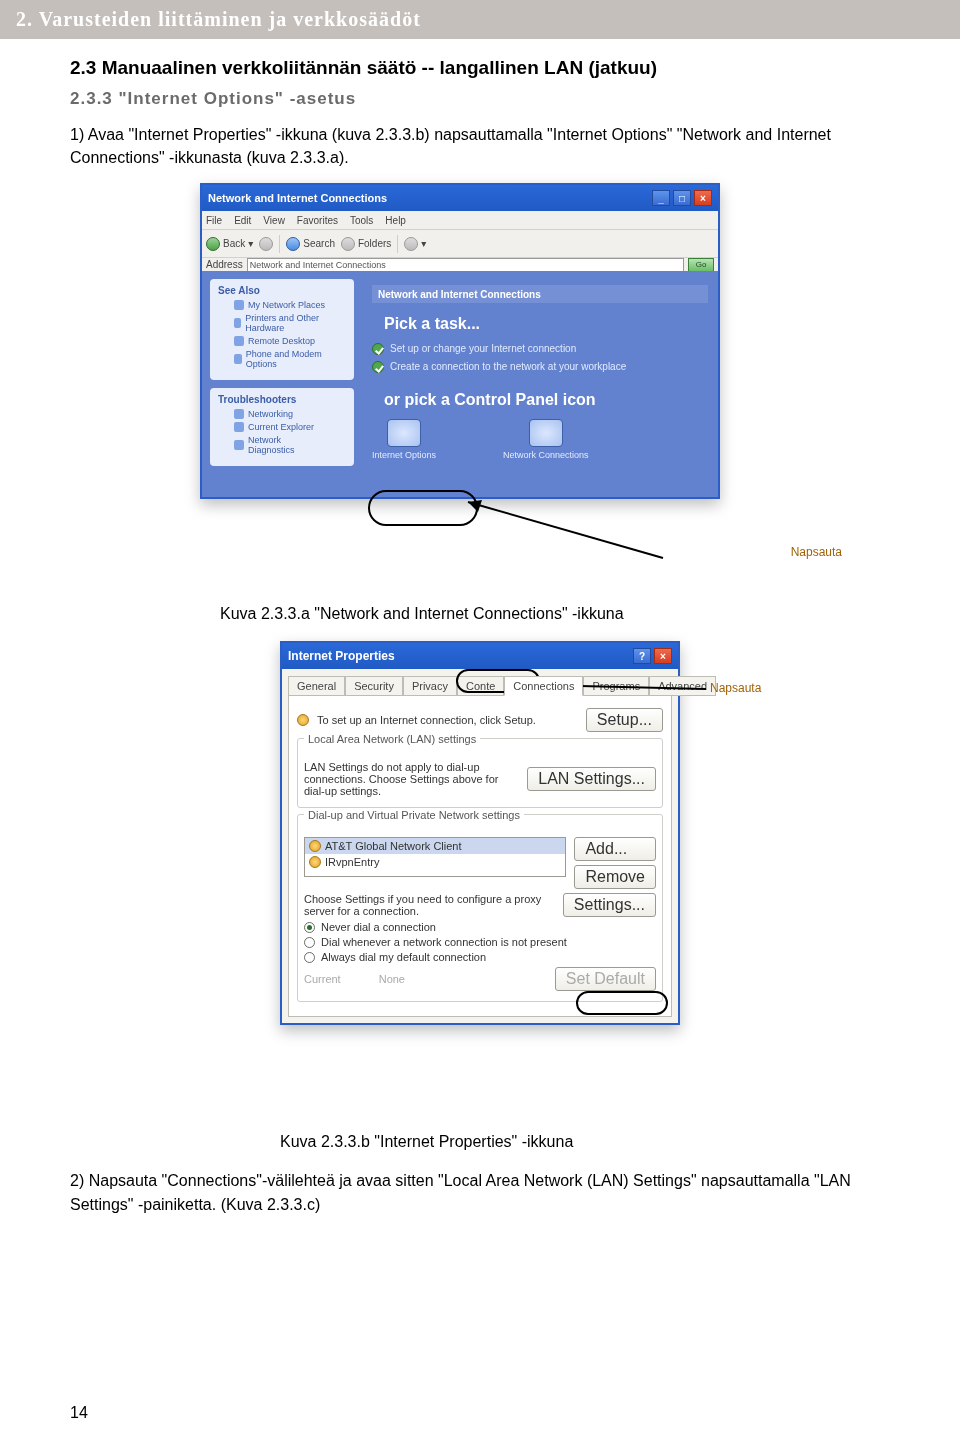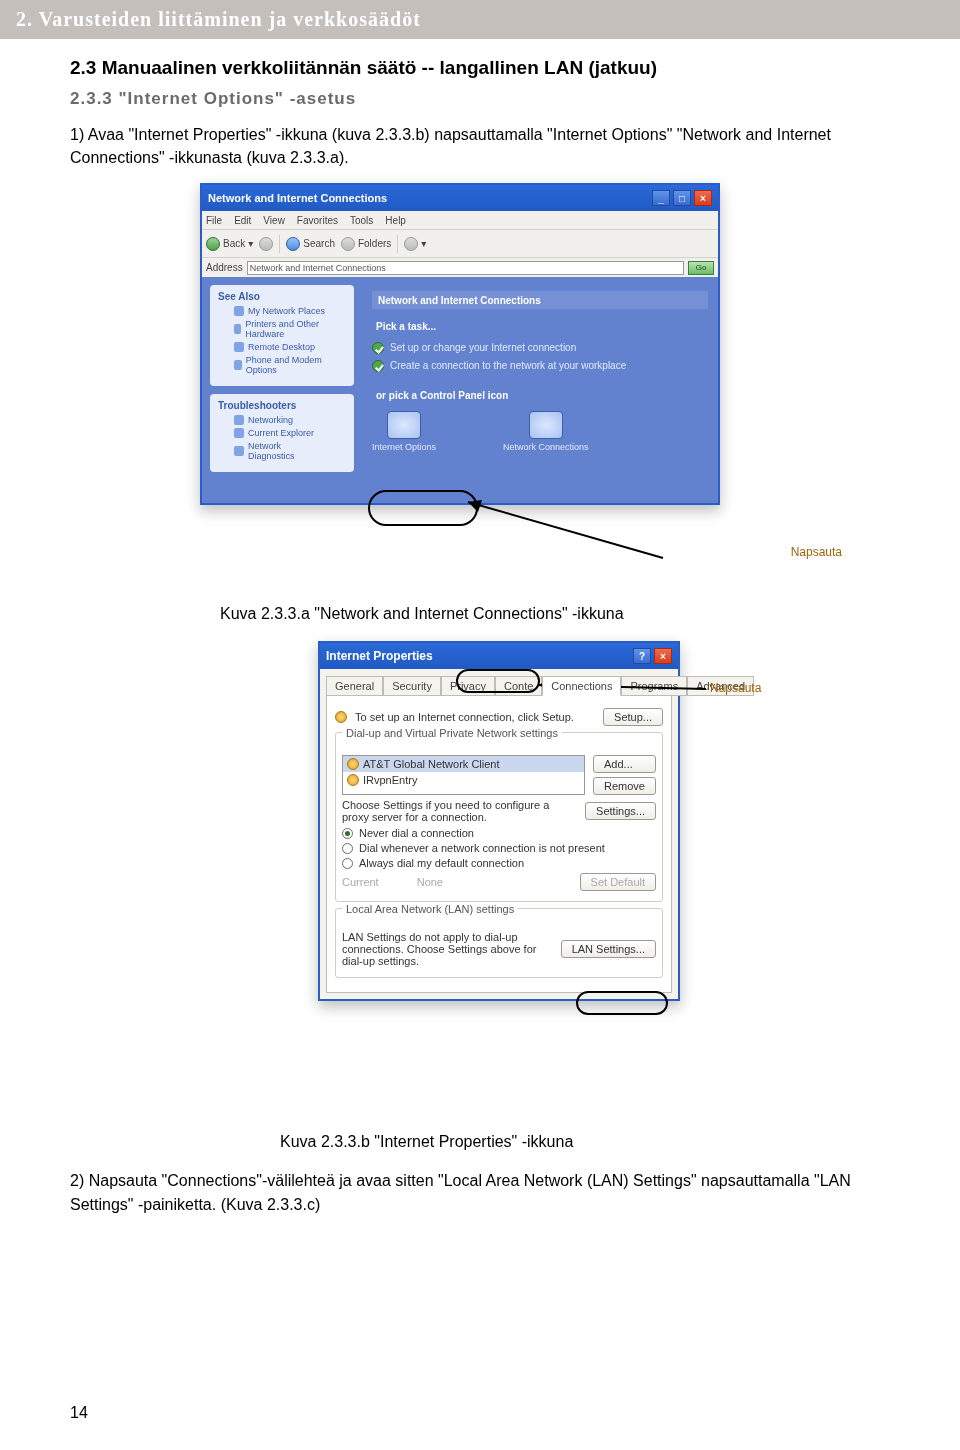--- a/index.html
+++ b/index.html
@@ -16,58 +16,58 @@
   .tbtn { width: 18px; height: 16px; background: linear-gradient(#5d94ec,#3b6bd0); border: 1px solid #234a9b; margin-left: 3px; display: flex; align-items: center; justify-content: center; font-size: 10px; color:#fff;}
   .tbtn.close { background: linear-gradient(#f06a4d,#d73e1f); border-color:#a42b12;}
   .menubar { height: 18px; background: #f1f0ed; display:flex; align-items:center; font-size:10px; color:#444; padding:0 4px;}
   .menubar span{ margin-right:12px; }
   .toolbar { height: 28px; background: #f1f0ed; border-top:1px solid #d2d2cc; display:flex; align-items:center; font-size:10px; color:#444; padding:0 4px; gap:6px;}
   .tb-sep{ width:1px; height:18px; background:#cfcfc9;}
   .tb-item{ display:flex; align-items:center; gap:3px; }
   .dot-ico{ width:14px;height:14px;border-radius:50%;background:linear-gradient(#9dd39a,#4ba146);border:1px solid #2f6e2b;}
   .dot-ico.blue{background:linear-gradient(#9cc5f7,#4a8be0);border-color:#2a5ba6;}
   .dot-ico.gray{background:linear-gradient(#ddd,#bbb);border-color:#999;}
-  .addrbar{height:20px;background:#f1f0ed;border-top:1px solid #d2d2cc;display:flex;align-items:center;font-size:10px;color:#444;padding:0 4px;gap:4px;}
+  .addrbar{height:14px;background:#f1f0ed;border-top:1px solid #d2d2cc;display:flex;align-items:center;font-size:10px;color:#444;padding:0 4px;gap:4px;}
   .addrfield{flex:1;height:14px;background:#fff;border:1px solid #9a9a9a;font-size:9px;padding:0 2px;color:#555;display:flex;align-items:center;}
   .go{width:26px;height:14px;background:linear-gradient(#b7e3b5,#6bbd67);border:1px solid #3a8037;font-size:8px;color:#1b4a18;display:flex;align-items:center;justify-content:center;}
   .xp-body{ background:#6281ce; height:226px; position:relative; display:flex;}
   .xp-side{ width:160px; padding:8px; display:flex; flex-direction:column; gap:8px;}
   .sidepanel{ background:#e7edfa; border-radius:4px; padding:6px 8px 8px; }
   .sidepanel h4{ font-size:10px; font-weight:bold; color:#3a5da7; margin-bottom:4px;}
   .sidepanel .si{ font-size:9px; color:#3a5da7; margin:3px 16px; display:flex; align-items:center; gap:4px;}
   .si-ico{ width:10px;height:10px;background:#7fa3e4;border-radius:2px;}
   .xp-main{ flex:1; padding:14px 10px 10px 10px; color:#fff; font-size:10px;}
   .xp-hdr{ height:18px; background:rgba(255,255,255,0.12); display:flex; align-items:center; padding:0 6px; font-size:10px; font-weight:bold; color:#fff; margin-bottom:12px;}
-  .pick{ font-size:10px; font-weight:bold; color:#fff; margin:6px 0 10px 4px;}
+  .pick{ font-size:16px; font-weight:bold; color:#fff; margin:6px 0 10px 12px;}
   .task{ font-size:10px; color:#e2eaff; margin:6px 0; display:flex; align-items:flex-start; gap:6px;}
   .task .bullet{ width:12px;height:12px;background:#4fa84c;border-radius:50%;border:1px solid #2f6e2b;display:inline-block;position:relative;}
   .task .bullet::after{content:"";position:absolute;left:4px;top:2px;width:3px;height:6px;border:solid #fff;border-width:0 2px 2px 0;transform:rotate(40deg);}
   .cp-row{ display:flex; gap:67px; margin-top:6px;}
   .cp-item{ display:flex; flex-direction:column; align-items:center; gap:3px; font-size:9px; color:#e2eaff; text-align:center;}
   .cp-ico{ width:34px;height:28px;background:radial-gradient(#dbe7ff,#a9c2f0);border:1px solid #3d5fa8;border-radius:4px;}
   .ring{ position:absolute; border:2px solid #000; border-radius:20px; background:transparent;}
 
   .callout-label{ position:absolute; font-size:12px; font-weight:normal; color:#a16207;}
   svg.arrow-svg{ position:absolute; overflow:visible; pointer-events:none;}
 
   .caption{ font-size:16px; margin: 12px 0 18px 150px;}
 
   
   .dlg{ width:400px; margin:0 auto; position:relative; }
-  .dlg-win{ border:2px solid #2a5dc7; background:#f4f3ee; box-shadow:0 6px 14px rgba(0,0,0,0.25);margin-left:38px;}
+  .dlg-win{ border:2px solid #2a5dc7; background:#f4f3ee; box-shadow:0 6px 14px rgba(0,0,0,0.25);}
   .dlg-title{ height:26px; background:linear-gradient(#2a69d8,#205ac4); display:flex;align-items:center;padding:0 6px;color:#fff;font-size:12px;font-weight:bold;}
   .dlg-title .ttl{flex:1;}
   .hbtn{width:18px;height:16px;background:linear-gradient(#5d94ec,#3b6bd0);border:1px solid #234a9b;margin-left:3px;display:flex;align-items:center;justify-content:center;font-size:10px;color:#fff;}
   .hbtn.close{background:linear-gradient(#f06a4d,#d73e1f);border-color:#a42b12;}
   .tabs{ display:flex; background:#f4f3ee; padding:6px 6px 0 6px; gap:0;}
   .tab{ font-size:11px; padding:3px 8px; border:1px solid #bdbdb6; background:#f4f3ee; position:relative; top:1px; color:#444;}
   .tab.sel{ background:#fff; border-bottom-color:#fff; z-index:2;}
   .tabpane{ margin:0 6px 6px 6px; background:#fff; border:1px solid #bdbdb6; padding:8px; font-size:11px; color:#333;}
   .row{ display:flex; align-items:center; gap:8px; margin:4px 0;}
-  .xp-btn{ border:1px solid #9a9a92; background:linear-gradient(#fff,#efeee6); padding:2px 10px; font-size:11px; border-radius:3px; color:#333;}
+  .xp-btn{ border:1px solid #9a9a92; background:linear-gradient(#fff,#efeee6); padding:2px 10px; font-size:16px; border-radius:3px; color:#333;}
   .xp-btn.dis{ color:#aaa; }
   .grp{ border:1px solid #cfcfc9; border-radius:3px; padding:6px; margin:6px 0;}
   .grp-title{ font-size:11px; color:#555; position:relative; top:-12px; background:#fff; display:inline-block; padding:0 4px;}
   .listbox{ border:1px solid #9a9a92; height:40px; background:#fff; font-size:11px;}
   .listbox .li{ padding:2px 4px; display:flex; align-items:center; gap:4px;}
   .listbox .li.sel{ background:#cbd7ef;}
   .li-ico{width:12px;height:12px;border-radius:50%;background:radial-gradient(#ffd87a,#e0a022);border:1px solid #a87716;}
   .radio{ display:flex; align-items:center; gap:6px; font-size:11px; margin:3px 0;}
   .r{ width:11px;height:11px;border:1px solid #6a6a64;border-radius:50%;background:#fff;display:inline-flex;align-items:center;justify-content:center;}
   .r.on::after{content:"";width:5px;height:5px;background:#2b6f2a;border-radius:50%;}
@@ -223,20 +223,27 @@
         <div class="tab">Programs</div>
         <div class="tab">Advanced</div>
       </div>
       <div class="tabpane">
         <div class="row">
           <div class="li-ico"></div>
           <span style="flex:1">To set up an Internet connection, click Setup.</span>
           <span class="xp-btn">Setup...</span>
         </div>
         <div class="grp">
+          <div class="grp-title">Local Area Network (LAN) settings</div>
+          <div class="row">
+            <span style="flex:1">LAN Settings do not apply to dial-up connections. Choose Settings above for dial-up settings.</span>
+            <span class="xp-btn">LAN Settings...</span>
+          </div>
+        </div>
+        <div class="grp">
           <div class="grp-title">Dial-up and Virtual Private Network settings</div>
           <div class="row" style="align-items:flex-start;">
             <div class="listbox" style="flex:1;">
               <div class="li sel">
                   <span class="li-ico"></span>
                   <span>AT&amp;T Global Network Client</span>
                 </div>
               <div class="li">
                   <span class="li-ico"></span>
                   <span>IRvpnEntry</span>
@@ -262,27 +269,20 @@
           <div class="radio">
               <span class="r"></span>
               <span>Always dial my default connection</span>
             </div>
           <div class="row" style="color:#aaa;">
             <span>Current</span>
             <span style="flex:1;padding-left:30px;">None</span>
             <span class="xp-btn dis">Set Default</span>
           </div>
         </div>
-        <div class="grp">
-          <div class="grp-title">Local Area Network (LAN) settings</div>
-          <div class="row">
-            <span style="flex:1">LAN Settings do not apply to dial-up connections. Choose Settings above for dial-up settings.</span>
-            <span class="xp-btn">LAN Settings...</span>
-          </div>
-        </div>
       </div>
     </div>
     <div class="ring2" style="left:176px; top:28px; width:84px; height:24px;"></div>
     <div class="ring2" style="left:296px; top:350px; width:92px; height:24px;"></div>
     <div class="callout-label" style="left:430px; top:40px;">Napsauta</div>
     <svg class="arrow-svg" style="left:258px; top:38px;" width="180" height="20">
       <line x1="0" y1="6" x2="168" y2="10" stroke="#000" stroke-width="2"></line>
       <polygon points="0,6 14,0 14,12" fill="#000"></polygon>
     </svg>
   </div>

